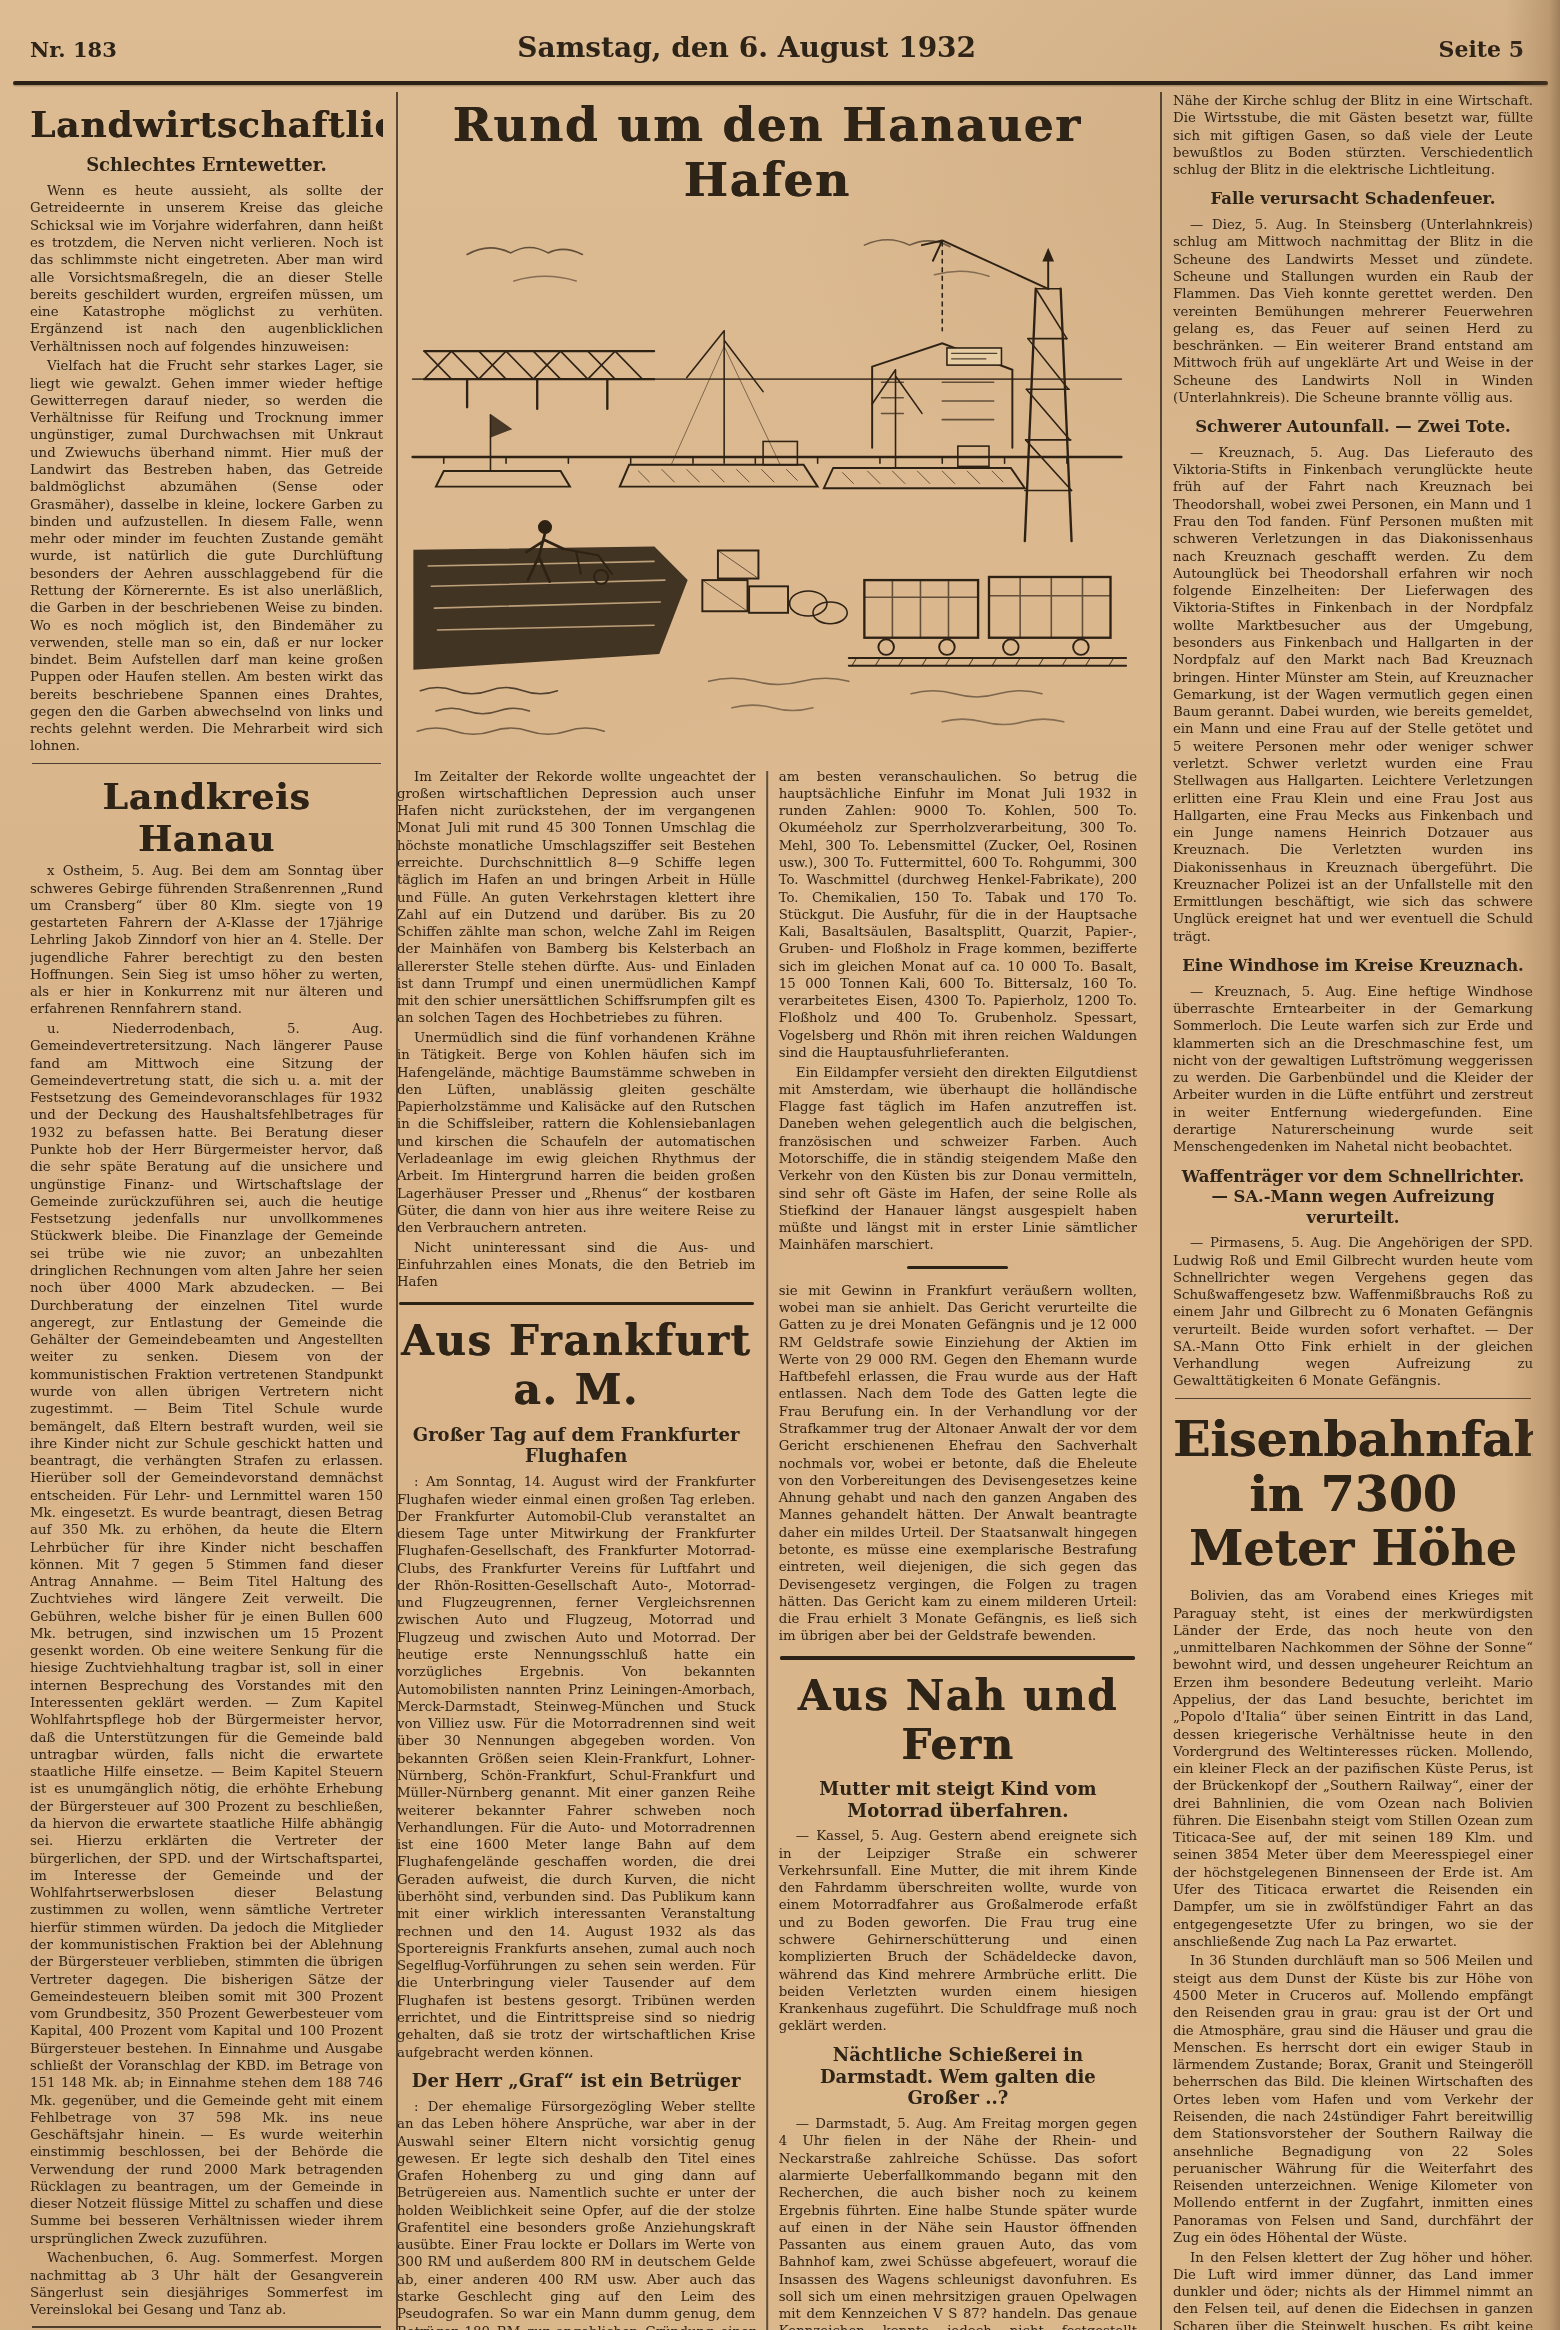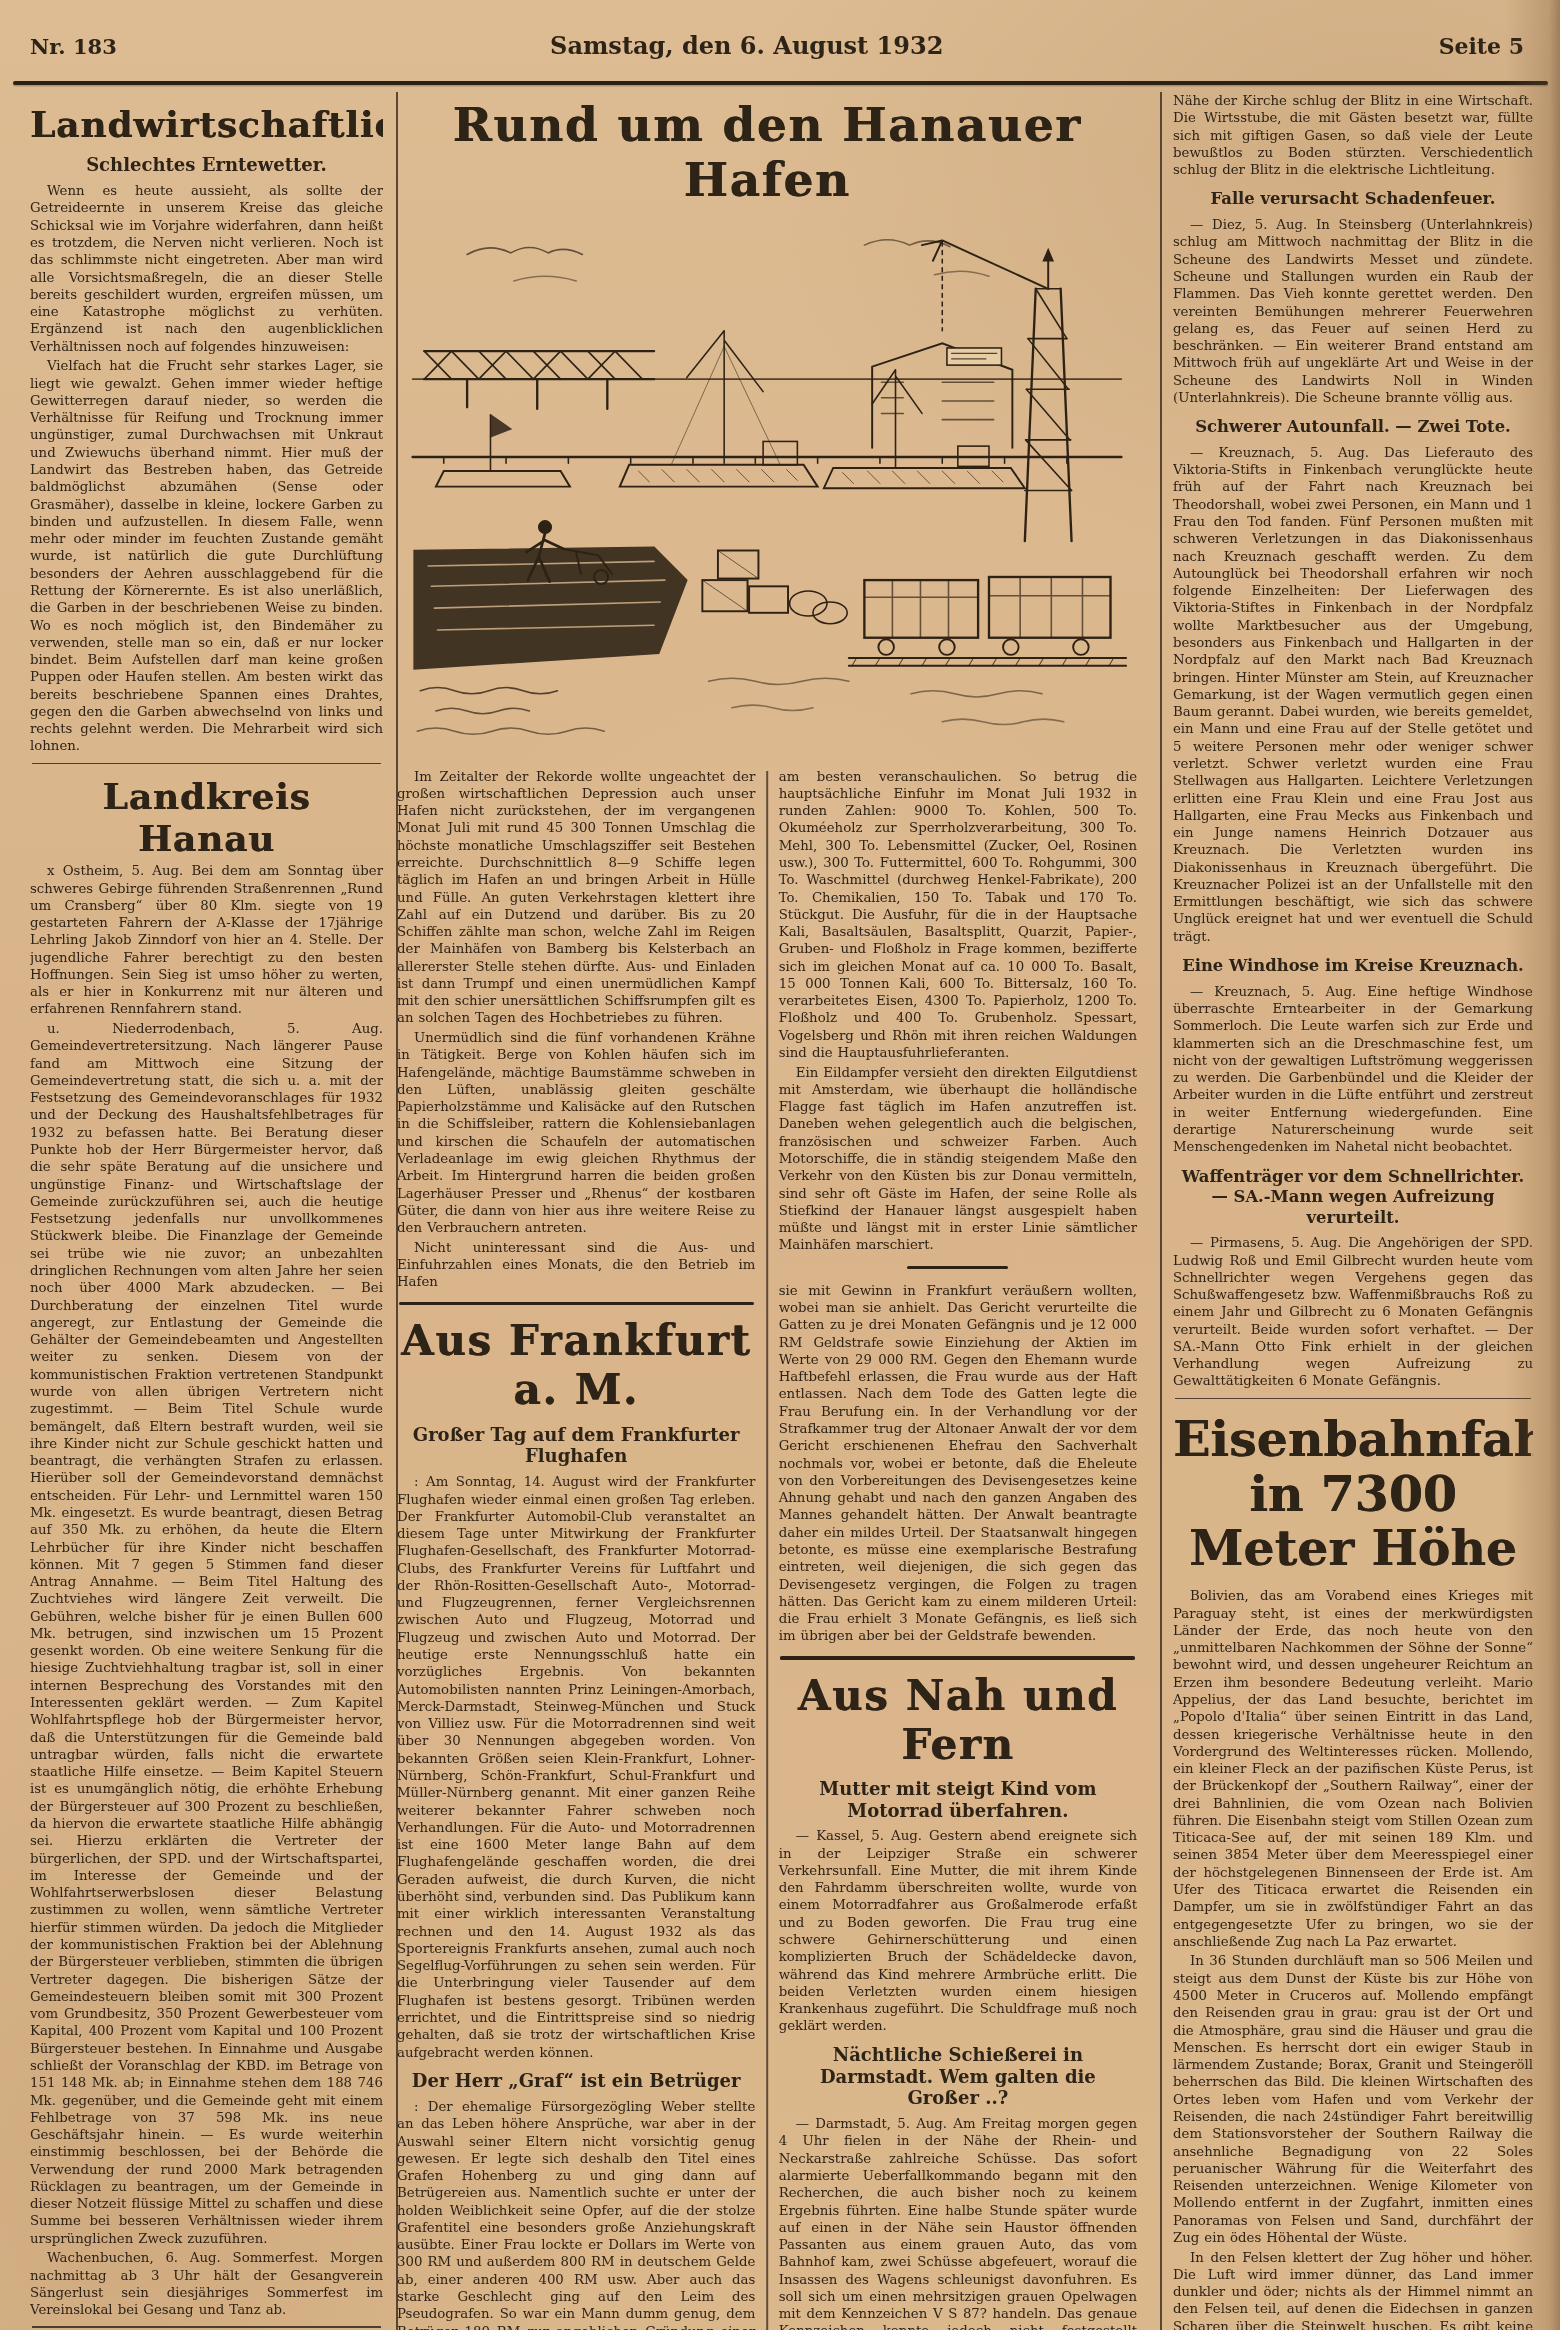--- a/index.html
+++ b/index.html
@@ -13,21 +13,21 @@
       radial-gradient(546px 390px at 50% 40%, rgba(255,240,210,.10), transparent 70%),
       linear-gradient(180deg,#ddbc93 0%,#d9b48a 45%,#dbb78c 100%);
   }
   body::after{ 
     content:"";position:absolute;top:0;right:0;width:55px;height:100%;
     background:linear-gradient(90deg,transparent,rgba(120,85,50,.28) 80%,rgba(90,60,35,.45));
     pointer-events:none;
   }
   .masthead{position:absolute;top:31px;left:30px;right:36px;display:flex;justify-content:space-between;align-items:baseline;font-weight:bold;}
   .m-issue{font-size:21px;}
-  .m-date{font-size:24px;transform:translateX(-31px);}
+  .m-date{font-size:28px;transform:translateX(-31px);}
   .m-page{font-size:22px;}
   .master-rule{position:absolute;top:81px;left:12.5px;right:12.5px;height:3.9px;background:#2c2115;border-radius:2.3px;box-shadow:0 1.6px 0 rgba(44,33,21,.25);}
   .vrule{position:absolute;width:1.6px;background:rgba(44,33,21,.75);}
   .v1{left:396px;top:92px;bottom:0;}
   .v2{left:1160px;top:92px;bottom:0;}
 
   .col{position:absolute;top:92px;bottom:0;overflow:hidden;}
   .col-left{left:30px;width:353px;}
   .col-center{left:397px;width:740px;}
   .col-right{left:1173px;width:360px;}

